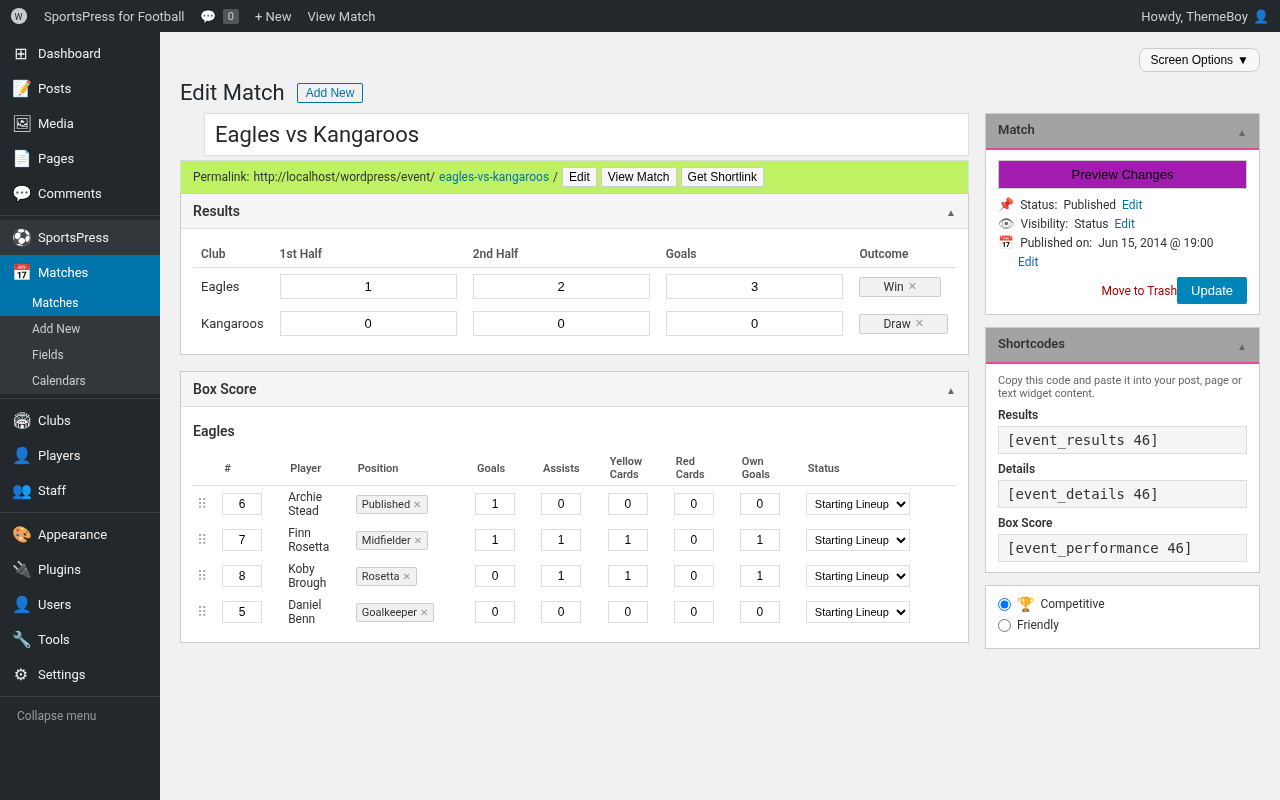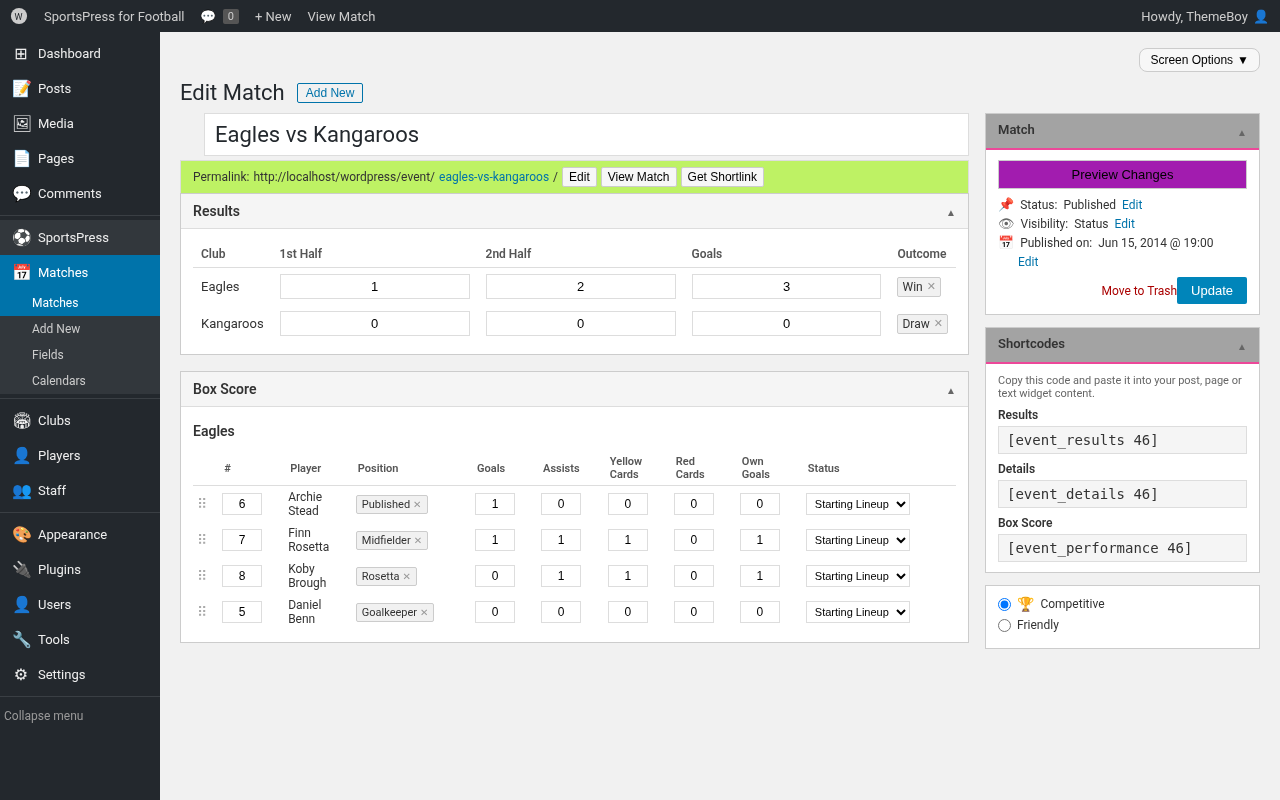--- a/index.html
+++ b/index.html
@@ -43,21 +43,21 @@
       font-size: 13px;
       white-space: nowrap;
     }
     .sidebar-item.active { background: #0073aa; color: #fff; }
     .sidebar-item.parent-active { background: #32373c; }
     .sidebar-icon { font-size: 16px; width: 18px; text-align: center; }
     .sidebar-sub { background: #32373c; }
     .sidebar-sub .sidebar-item { padding: 6px 12px 6px 32px; font-size: 12px; color: #ccc; }
     .sidebar-sub .sidebar-item.active { color: #fff; background: #0073aa; }
     .sidebar-divider { border: none; border-top: 1px solid #3a3f44; margin: 4px 0; }
-    .sidebar-collapse { padding: 8px 4px; color: #999; font-size: 12px; cursor: pointer; }
+    .sidebar-collapse { padding: 8px 17px; color: #999; font-size: 12px; cursor: pointer; }
 
     
     #main {
       margin-top: 32px;
       margin-left: 160px;
       padding: 16px 20px;
       min-height: calc(100vh - 32px);
     }
 
     
@@ -152,21 +152,21 @@
       text-align: left; padding: 6px 8px; font-size: 12px; color: #555; font-weight: 600;
       border-bottom: 1px solid #ddd;
     }
     .results-table td { padding: 6px 8px; }
     .results-table input[type=text] {
       width: 100%; padding: 4px 6px; border: 1px solid #ddd; font-size: 13px; background: #fff;
     }
     .outcome-tag {
       display: inline-flex; align-items: center; gap: 4px;
       background: #f1f1f1; border: 1px solid #ccc;
-      padding: 2px 4px; border-radius: 2px; font-size: 12px;
+      padding: 2px 23px; border-radius: 2px; font-size: 12px;
     }
     .outcome-tag .remove { cursor: pointer; color: #999; font-size: 11px; }
 
     
     .box-team-name { font-weight: 600; font-size: 14px; margin-bottom: 8px; padding: 4px 0; }
     .box-table { width: 100%; border-collapse: collapse; font-size: 12px; }
     .box-table th {
       text-align: left; padding: 4px 6px; font-size: 11px; color: #555; font-weight: 600;
       border-bottom: 1px solid #ddd; white-space: nowrap;
     }

